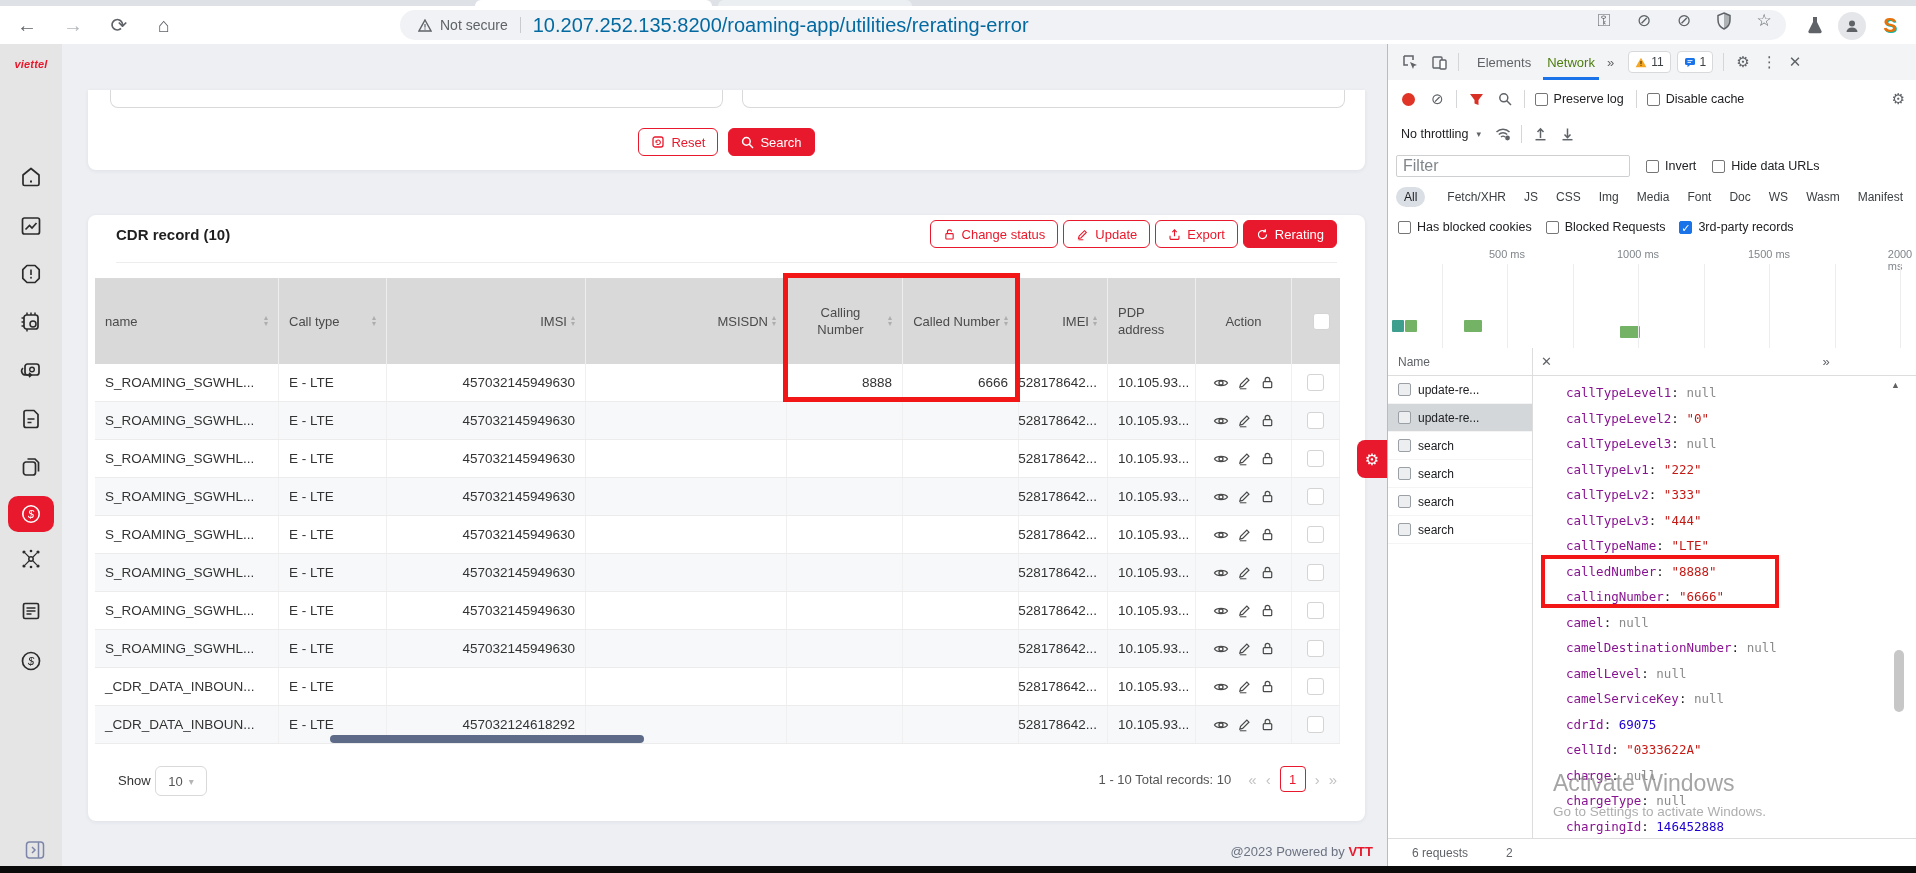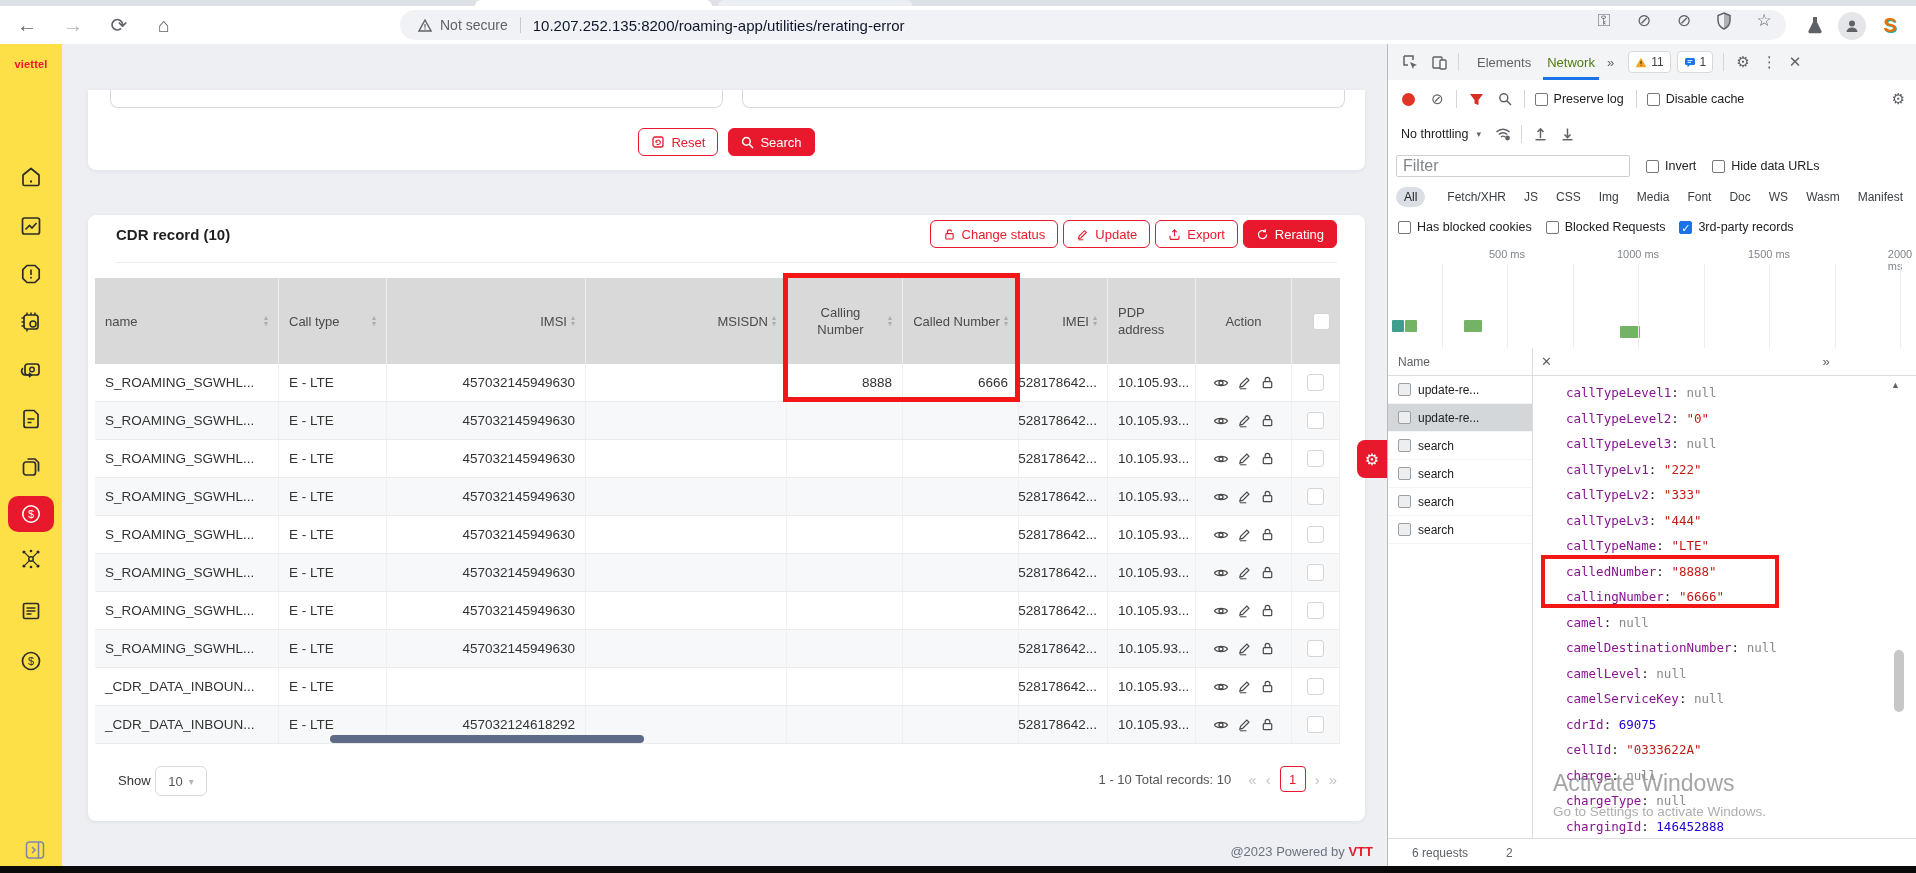--- a/index.html
+++ b/index.html
@@ -11,27 +11,27 @@
   .tabstrip{position:absolute;left:0;top:0;width:1916px;height:6px;background:#dee1e6;}
   .tabstrip .tab1{position:absolute;left:475px;top:0;width:237px;height:6px;background:#fff;border-radius:6px 6px 0 0;}
   .tabstrip .tab2{position:absolute;left:718px;top:0;width:194px;height:6px;background:#eceff2;border-radius:6px 6px 0 0;}
   .btoolbar{position:absolute;left:0;top:6px;width:1916px;height:38px;background:#fff;border-bottom:1px solid #e4e6e8;}
   .navic{position:absolute;top:7px;width:24px;height:24px;color:#5f6368;font-size:20px;line-height:24px;text-align:center;}
   .navic.dis{color:#b3b8bd;}
   .omnibox{position:absolute;left:400px;top:4px;width:1386px;height:30px;background:#f0f2f5;border-radius:15px;display:flex;align-items:center;}
   .omnibox .warn{margin-left:18px;color:#5f6368;}
   .omnibox .nsec{margin-left:8px;font-size:14px;color:#5f6368;}
   .omnibox .odiv{width:1px;height:16px;background:#c8cacd;margin:0 12px;}
-  .omnibox .url{font-size:15px;color:#0f172a;}
+  .omnibox .url{font-size:20px;color:#0369a1;}
   .obicons{position:absolute;top:3px;display:flex;gap:16px;color:#5f6368;}
   .obicons .oi{width:24px;height:24px;font-size:17px;line-height:24px;text-align:center;}
   .avatar-circ{position:absolute;left:1838px;top:6px;width:28px;height:28px;border-radius:50%;background:#e4e6e9;display:flex;align-items:center;justify-content:center;}
 
   
-  .sidebar{position:absolute;left:0;top:44px;width:62px;height:822px;background:#fde047;border-right:1px solid #eef0f2;}
+  .sidebar{position:absolute;left:0;top:44px;width:62px;height:822px;background:#e5e5e5;border-right:1px solid #eef0f2;font-style:italic;}
   .vlogo{position:absolute;left:0;top:14px;width:62px;text-align:center;font-size:11px;font-weight:bold;color:#e8192c;letter-spacing:.2px;}
   .sbitem{position:absolute;left:19px;width:24px;height:24px;color:#2b2b2b;}
   .sbactive{position:absolute;left:8px;top:452px;width:46px;height:36px;background:#e8192c;border-radius:10px;display:flex;align-items:center;justify-content:center;color:#fff;}
 
   
   .main{position:absolute;left:62px;top:44px;width:1325px;height:822px;background:#edeff3;}
   .appheader{position:absolute;left:0;top:0;width:1325px;height:46px;background:#fff;}
   .apptitle{position:absolute;left:33px;top:10px;font-size:21px;font-weight:bold;color:#101010;}
   .user-avatar{position:absolute;left:1258px;top:8px;width:29px;height:29px;border-radius:50%;background:#cdd1d6;display:flex;align-items:center;justify-content:center;color:#fff;}
   .card{position:absolute;background:#fff;border-radius:8px;box-shadow:0 1px 4px rgba(30,40,60,.07);}

